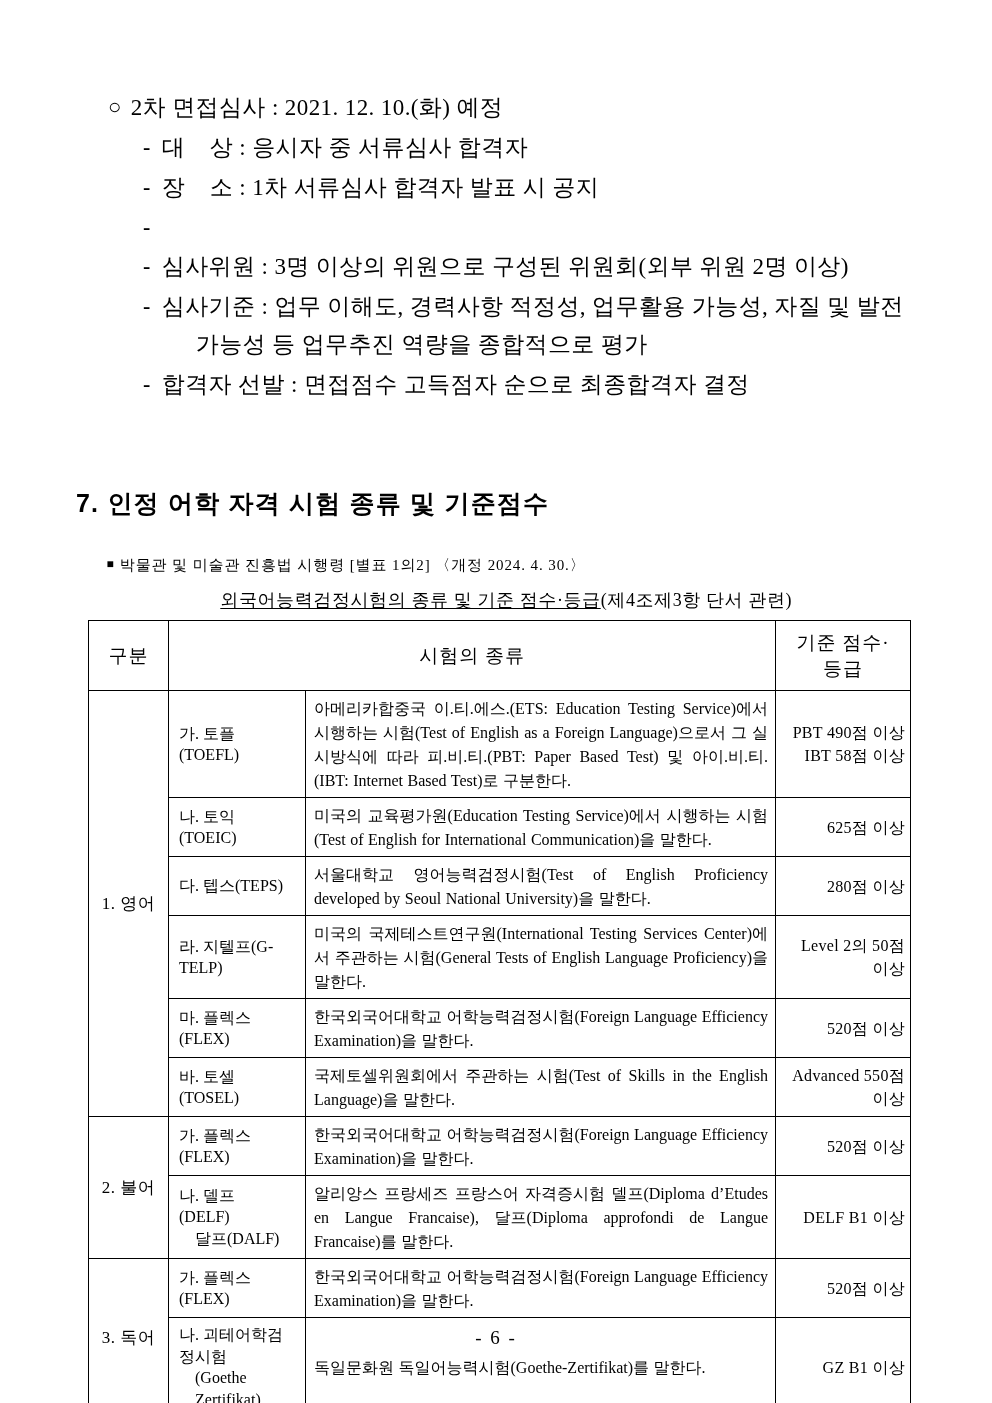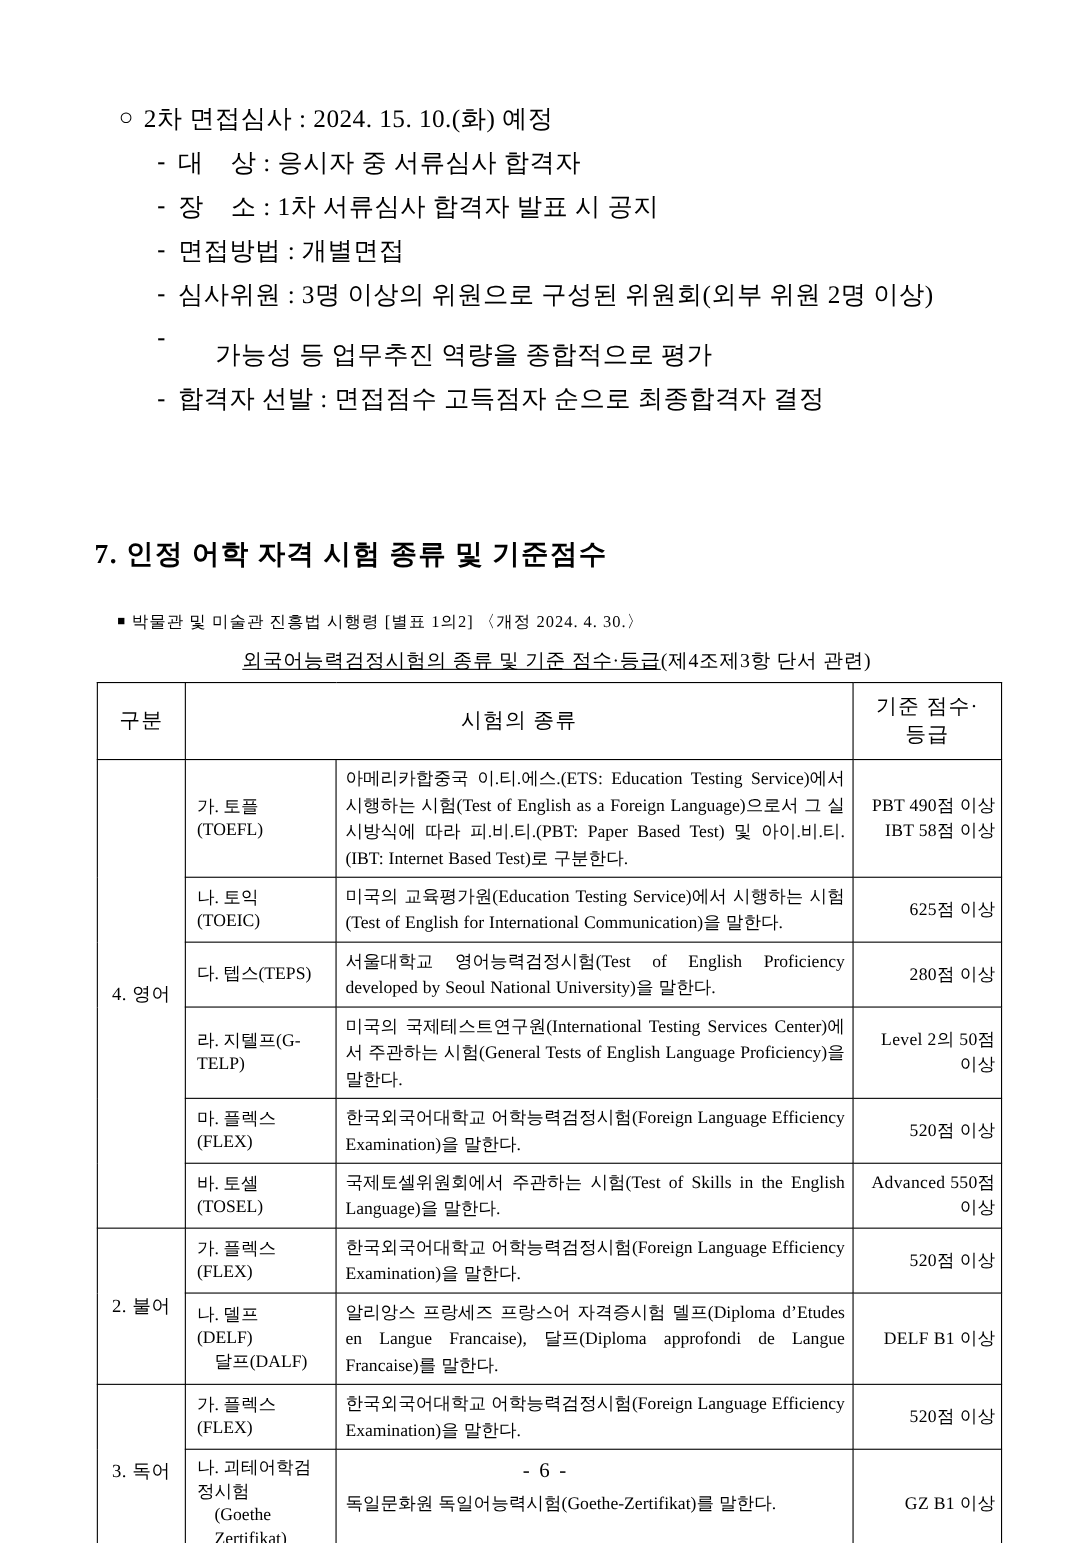--- a/index.html
+++ b/index.html
@@ -61,23 +61,23 @@
   }
   .ol-text .cont {
     display: block;
     margin-top: 15px;
     margin-left: 34px;
   }
 
   
   .section-heading {
     position: absolute;
-    left: 86px;
+    left: 76px;
     top: 487px;
-    font-family: Liberation Serif, serif;
+    font-family: Liberation Sans, sans-serif;
     font-size: 25px;
     font-weight: 700;
     letter-spacing: 1.2px;
     white-space: pre;
   }
 
   .law-note {
     position: absolute;
     left: 88px;
     top: 539px;
@@ -175,26 +175,26 @@
     font-size: 19px;
     letter-spacing: 2px;
   }
 </style>
 </head>
 <body>
 
 <div class="page">
 
   <div class="outline">
-      <div class="ol-item level1"><span class="ol-marker">○</span><span class="ol-text"><span>2차 면접심사 : 2024. 15. 10.(화) 예정</span></span></div>
+      <div class="ol-item level1"><span class="ol-marker">○</span><span class="ol-text"><span>2차 면접심사 : 2021. 12. 10.(화) 예정</span></span></div>
       <div class="ol-item level2"><span class="ol-marker dash">-</span><span class="ol-text"><span>대    상 : 응시자 중 서류심사 합격자</span></span></div>
       <div class="ol-item level2"><span class="ol-marker dash">-</span><span class="ol-text"><span>장    소 : 1차 서류심사 합격자 발표 시 공지</span></span></div>
-      <div class="ol-item level2"><span class="ol-marker dash">-</span><span class="ol-text"><span>면접방법 : 개별면접</span></span></div>
+      <div class="ol-item level2"><span class="ol-marker dash">-</span></div>
       <div class="ol-item level2"><span class="ol-marker dash">-</span><span class="ol-text"><span>심사위원 : 3명 이상의 위원으로 구성된 위원회(외부 위원 2명 이상)</span></span></div>
-      <div class="ol-item level2"><span class="ol-marker dash">-</span><span class="ol-text"><span class="cont">가능성 등 업무추진 역량을 종합적으로 평가</span></span></div>
+      <div class="ol-item level2"><span class="ol-marker dash">-</span><span class="ol-text"><span>심사기준 : 업무 이해도, 경력사항 적정성, 업무활용 가능성, 자질 및 발전</span><span class="cont">가능성 등 업무추진 역량을 종합적으로 평가</span></span></div>
       <div class="ol-item level2"><span class="ol-marker dash">-</span><span class="ol-text"><span>합격자 선발 : 면접점수 고득점자 순으로 최종합격자 결정</span></span></div>
     </div>
 
   <div class="section-heading">7. 인정 어학 자격 시험 종류 및 기준점수</div>
 
   <div class="law-note">
     <span class="sq">■</span><span>박물관 및 미술관 진흥법 시행령 [별표 1의2] 〈개정 2024. 4. 30.〉</span>
   </div>
 
   <div class="table-caption">
@@ -211,21 +211,21 @@
     <thead>
       <tr>
         <th>구분</th>
         <th colspan="2">시험의 종류</th>
         <th>기준 점수·
 등급</th>
       </tr>
     </thead>
     <tbody>
         <tr>
-          <td class="cat" rowspan="6">4. 영어</td>
+          <td class="cat" rowspan="6">1. 영어</td>
           <td class="kind">가. 토플(TOEFL)</td>
           <td class="desc">아메리카합중국 이.티.에스.(ETS: Education Testing Service)에서 시행하는 시험(Test of English as a Foreign Language)으로서 그 실시방식에 따라 피.비.티.(PBT: Paper Based Test) 및 아이.비.티.(IBT: Internet Based Test)로 구분한다.</td>
           <td class="score">PBT 490점 이상
 IBT 58점 이상</td>
         </tr>
         <tr>
           <td class="kind">나. 토익(TOEIC)</td>
           <td class="desc">미국의 교육평가원(Education Testing Service)에서 시행하는 시험(Test of English for International Communication)을 말한다.</td>
           <td class="score">625점 이상</td>
         </tr>

